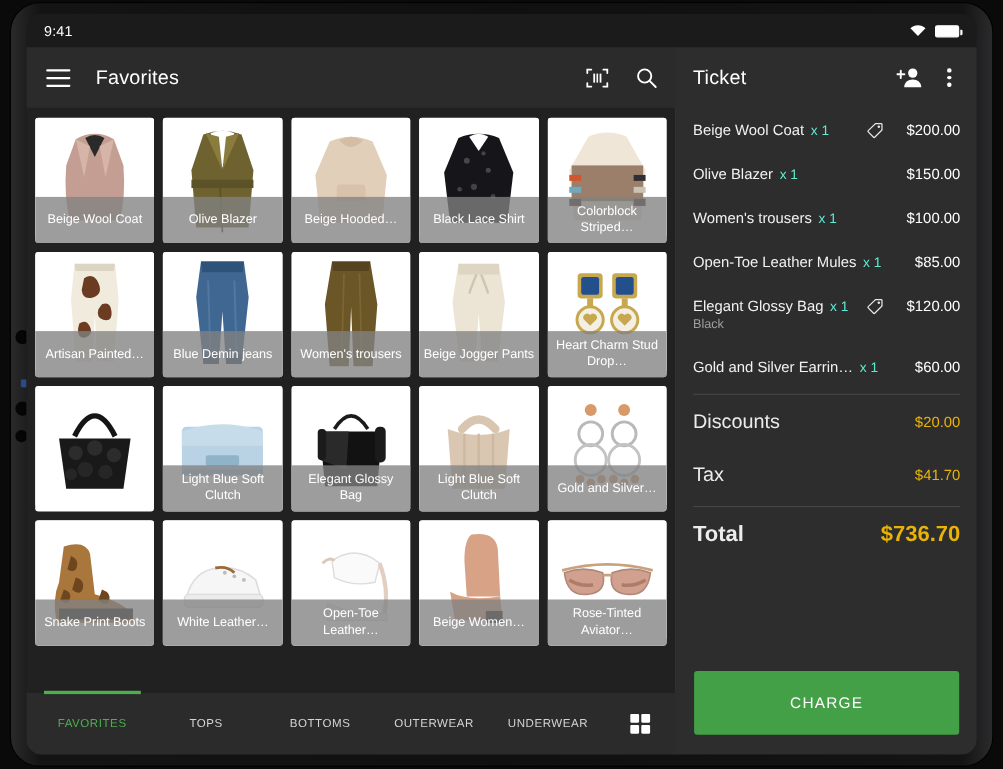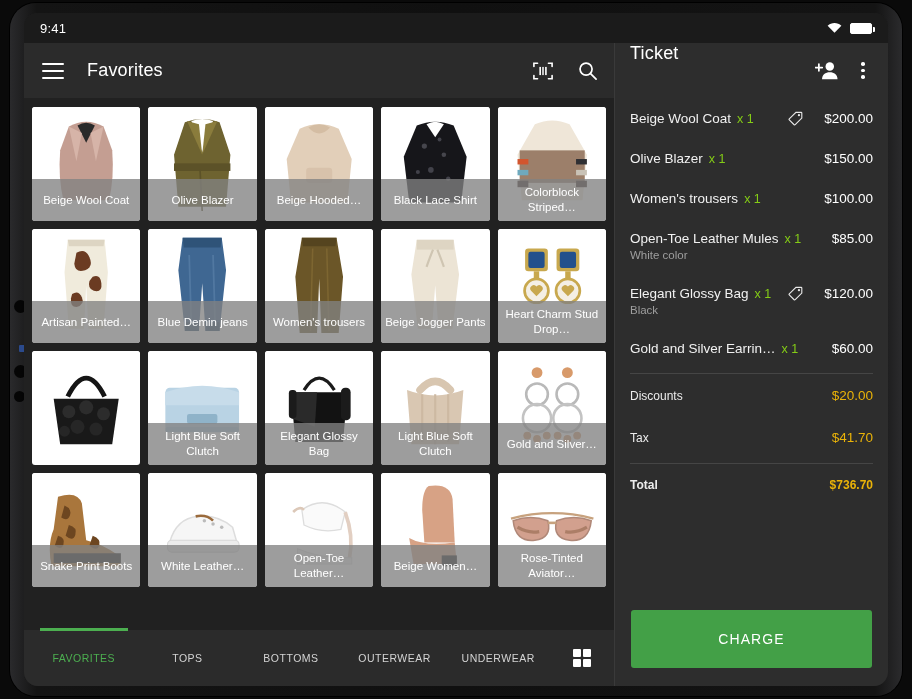--- a/index.html
+++ b/index.html
@@ -221,20 +221,21 @@
   .ticket {
     flex: 1;
     background: #2d2d2d;
     display: flex;
     flex-direction: column;
     min-width: 0;
   }
   .ticket-header {
     height: 55px;
     display: flex;
+    align-items: center;
     padding: 0 14px 0 15px;
     flex: none;
   }
   .ticket-title { color: #fff; font-size: 18px; letter-spacing: .2px; }
   .ticket-header-actions {
     margin-left: auto;
     display: flex;
     align-items: center;
     gap: 12px;
   }
@@ -254,21 +255,21 @@
   }
   .li-name {
     color: #f1f1f1;
     font-size: 13.5px;
     white-space: nowrap;
     overflow: hidden;
     text-overflow: ellipsis;
     max-width: 168px;
   }
   .li-qty {
-    color: #84cc16;
+    color: #5eead4;
     font-size: 12.5px;
     margin-left: 6px;
     white-space: nowrap;
   }
   .li-right {
     margin-left: auto;
     display: flex;
     align-items: center;
     gap: 21px;
     padding-left: 6px;
@@ -288,25 +289,25 @@
   .ticket-divider {
     height: 1px;
     background: #454545;
     margin: 5px 0 0 0;
   }
   .totals-row {
     display: flex;
     align-items: center;
     padding: 14px 0 13px 0;
   }
-  .totals-row .lbl { color: #ececec; font-size: 12px; }
+  .totals-row .lbl { color: #ececec; font-size: 18px; }
   .totals-row .val { margin-left: auto; color: #eab308; font-size: 13.5px; }
   .totals-row.grand { padding: 14px 0 0 0; }
   .totals-row.grand .lbl,
-  .totals-row.grand .val { font-weight: bold; font-size: 12px; }
+  .totals-row.grand .val { font-weight: bold; font-size: 20px; }
 
   .charge-wrap { padding: 0 16px 18px 16px; flex: none; }
   .charge-btn {
     width: 100%;
     height: 58px;
     background: #43a047;
     border: none;
     border-radius: 3px;
     color: #fff;
     font-size: 14px;
@@ -676,21 +677,20 @@
               </div>
             </div>
             <div class="line-item">
               <div class="line-main">
                 <span class="li-name">Open-Toe Leather Mules</span>
                 <span class="li-qty">x 1</span>
                 <span class="li-right">
                   <span class="li-price">$85.00</span>
                 </span>
               </div>
-              <div class="li-sub">White color</div>
             </div>
             <div class="line-item">
               <div class="line-main">
                 <span class="li-name">Elegant Glossy Bag</span>
                 <span class="li-qty">x 1</span>
                 <span class="li-right">
                   <svg class="tag-icon" viewBox="0 0 20 20">
   <path d="M10.6 1.8 H17.4 a1 1 0 0 1 1 1 V9.5 L9.6 18.3 a1 1 0 0 1 -1.4 0 L1.7 11.8 a1 1 0 0 1 0 -1.4 Z" fill="none" stroke="#e8e8e8" stroke-width="1.5"></path>
   <circle cx="14.6" cy="5.6" r="1.5" fill="#e8e8e8"></circle>
 </svg>

